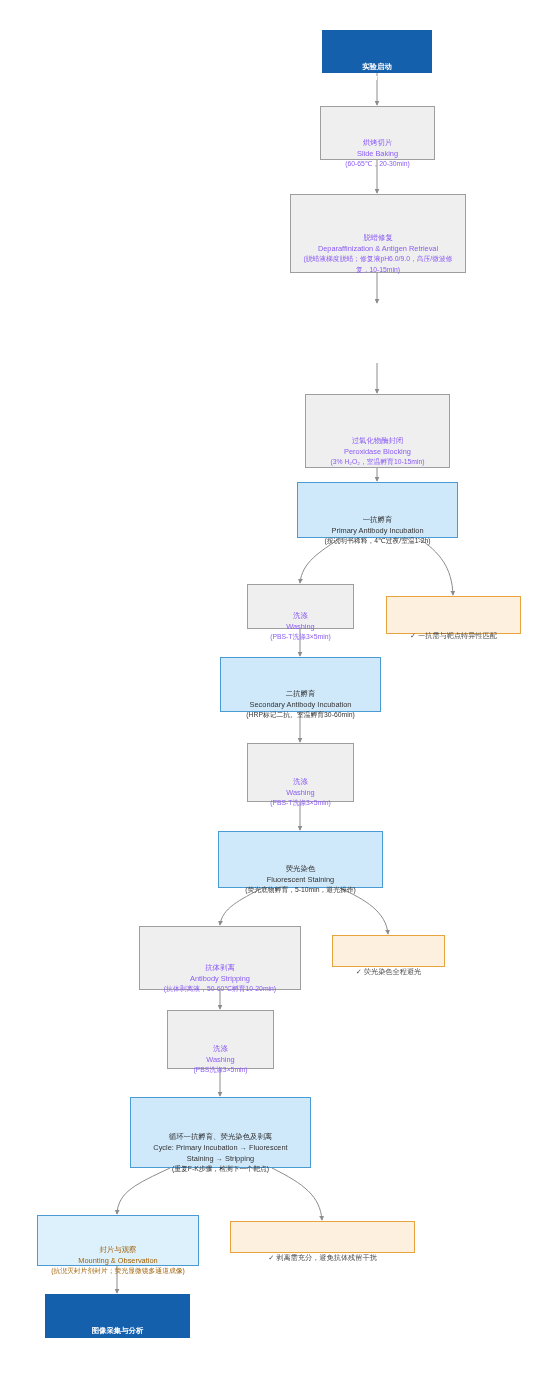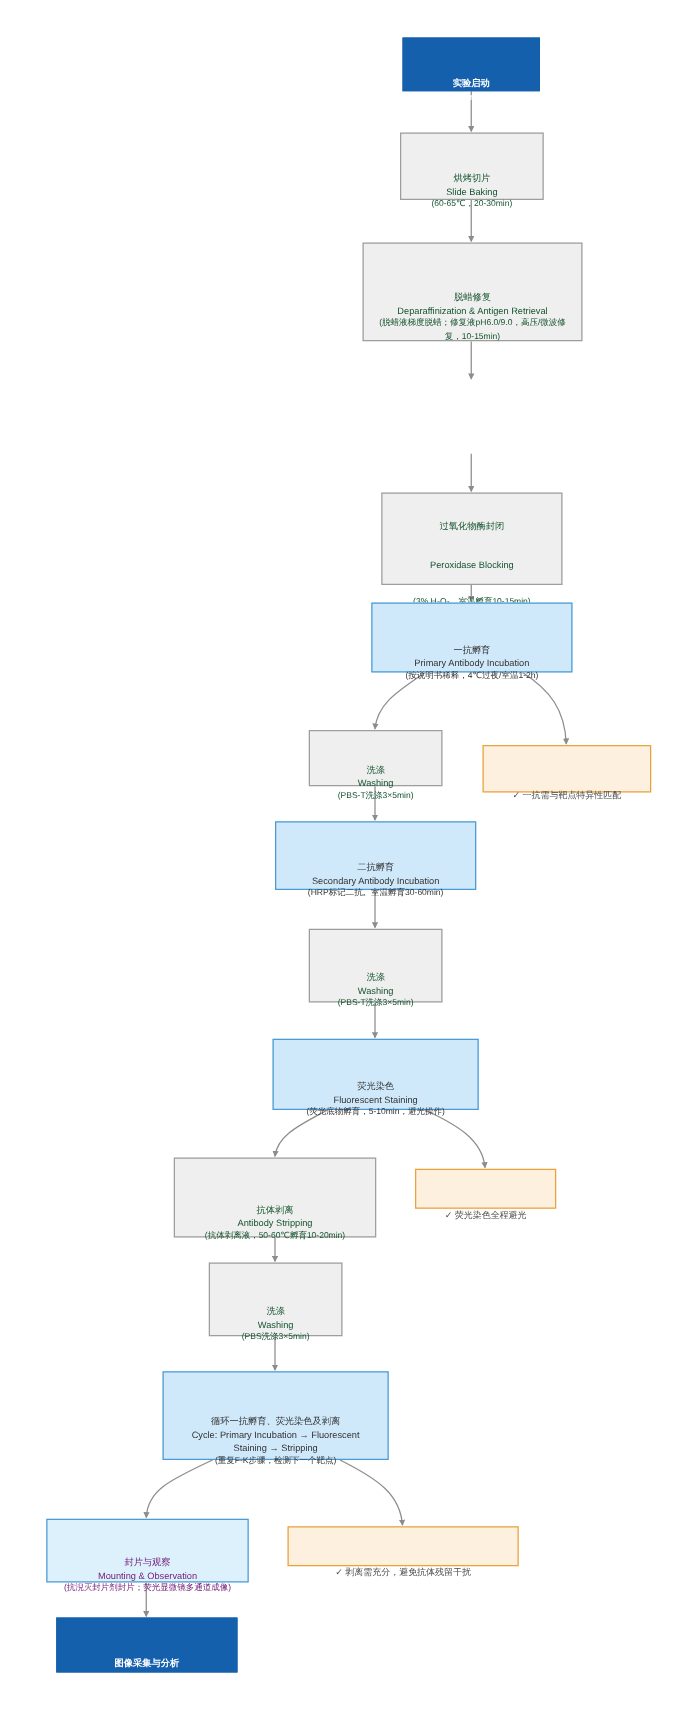--- a/index.html
+++ b/index.html
@@ -23,21 +23,21 @@
   .node{
     position:absolute;
     box-sizing:border-box;
     display:flex;
     flex-direction:column;
     align-items:center;
     justify-content:center;
     text-align:center;
     border:1px solid #9e9e9e;
     background:#f0f0f0;
-    color:#14532d;
+    color:#8b5cf6;
     padding:3px 5px;
     z-index:2;
   }
   .node .l-cn{
     font-size:7.4px;
     line-height:11px;
     white-space:nowrap;
     margin-top:40px;
   }
   .node .l-en{
@@ -56,21 +56,21 @@
   }
   .n-terminal .l-cn,.n-terminal .l-en{font-weight:bold;}
   .n-key{
     background:#cfe9fb;
     border:1px solid #4a9bd4;
     color:#333333;
   }
   .n-key-light{
     background:#ddf1fd;
     border:1px solid #4a9bd4;
-    color:#701a75;
+    color:#a16207;
   }
   .n-process{
     background:#efefef;
     border:1px solid #9e9e9e;
   }
   .n-note{
     background:#fdf0df;
     border:1px solid #e8a33d;
     color:#4a4a4a;
   }
@@ -136,21 +136,21 @@
     <div class="l-det">(60-65℃，20-30min)</div>
   </div>
 
   <div class="node n-process" style="left:290px;top:194px;width:176px;height:79px;">
     <div class="l-cn">脱蜡修复</div>
     <div class="l-en" style="max-width:152px;">Deparaffinization &amp; Antigen Retrieval</div>
     <div class="l-det" style="max-width:155px;">(脱蜡液梯度脱蜡；修复液pH6.0/9.0，高压/微波修复，10-15min)</div>
   </div>
 
 
-  <div class="node n-process" style="left:305px;top:394px;width:145px;height:74px;gap:20px;">
+  <div class="node n-process" style="left:305px;top:394px;width:145px;height:74px;">
     <div class="l-cn">过氧化物酶封闭</div>
     <div class="l-en">Peroxidase Blocking</div>
     <div class="l-det">(3% H₂O₂，室温孵育10-15min)</div>
   </div>
 
   <div class="node n-key" style="left:297px;top:482px;width:161px;height:56px;">
     <div class="l-cn">一抗孵育</div>
     <div class="l-en">Primary Antibody Incubation</div>
     <div class="l-det">(按说明书稀释，4℃过夜/室温1-2h)</div>
   </div>

